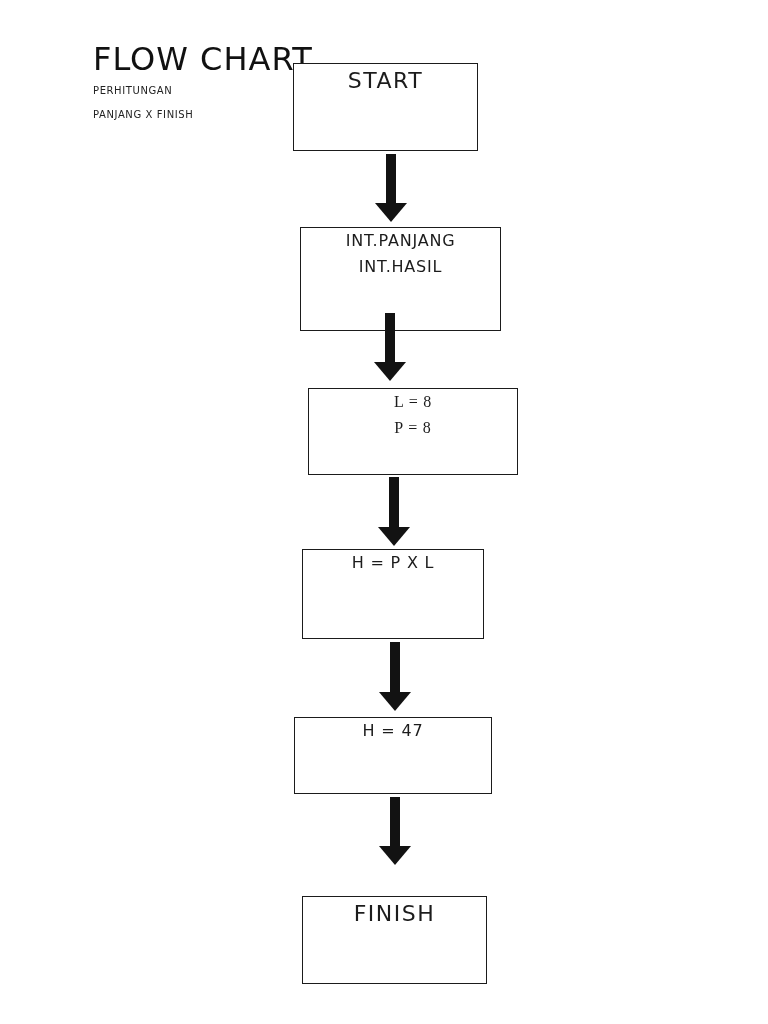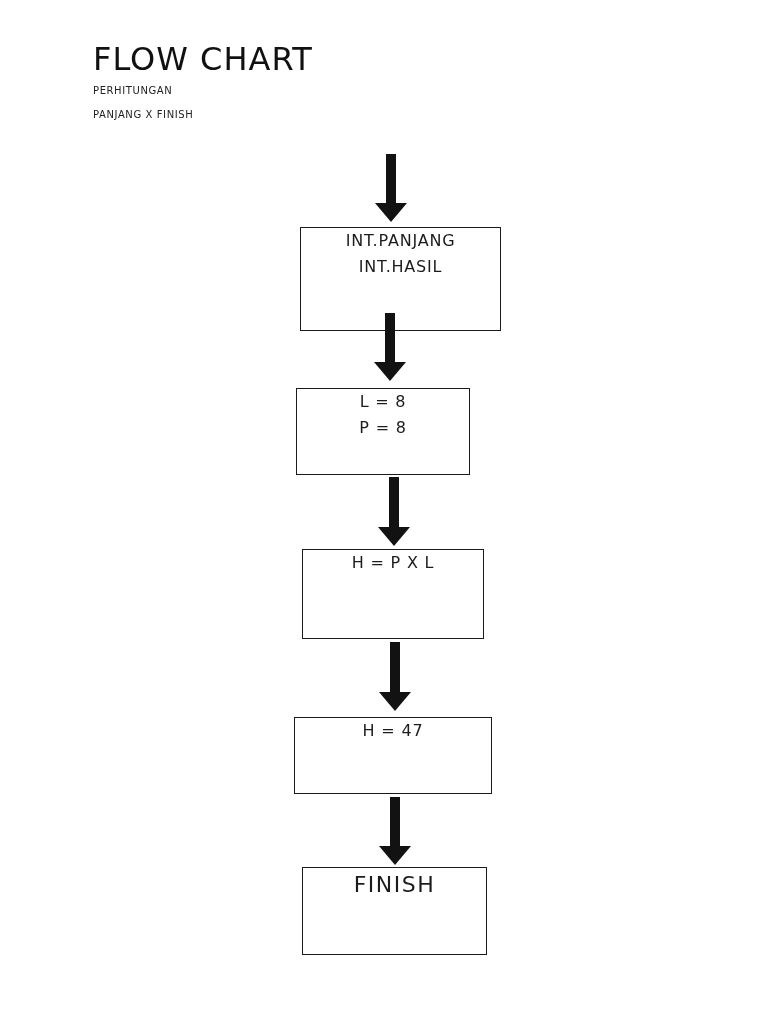--- a/index.html
+++ b/index.html
@@ -37,24 +37,24 @@
   .node .line {
     font-size:16px; line-height:26px; letter-spacing:0.8px;
     white-space:nowrap;
   }
   .node .line.big {
     font-size:22px; line-height:30px; letter-spacing:1.5px; padding-top:2px;
   }
 
   .n-start   { left:293px; top:63px;  width:185px; height:88px;  }
   .n-decl    { left:300px; top:227px; width:201px; height:104px; }
-  .n-input   { left:296px; top:388px; width:174px; height:87px;  }
+  .n-input   { left:308px; top:388px; width:210px; height:87px;font-family:Liberation Serif, serif;  }
   .n-formula { left:302px; top:549px; width:182px; height:90px;  }
   .n-result  { left:294px; top:717px; width:198px; height:77px;  }
-  .n-finish  { left:302px; top:867px; width:185px; height:88px;  }
+  .n-finish  { left:302px; top:896px; width:185px; height:88px;  }
 
   .arrow {
     position:absolute; width:32px; z-index:2;
     display:flex; flex-direction:column; align-items:center;
   }
   .arrow .shaft { width:10px; flex:1; background:#121212; }
   .arrow .head {
     width:0; height:0;
     border-left:16px solid transparent;
     border-right:16px solid transparent;
@@ -68,20 +68,23 @@
 </style>
 </head>
 <body>
 
 <div class="page">
 
   <div class="title">FLOW CHART</div>
   <div class="subtitle sub1">PERHITUNGAN</div>
   <div class="subtitle sub2">PANJANG X FINISH</div>
 
+  <div class="node n-start">
+    <div class="line big">START</div>
+  </div>
 
   <div class="node n-decl">
     <div class="line">INT.PANJANG</div>
     <div class="line">INT.HASIL</div>
   </div>
 
   <div class="node n-input">
     <div class="line">L = 8</div>
     <div class="line">P = 8</div>
   </div>

